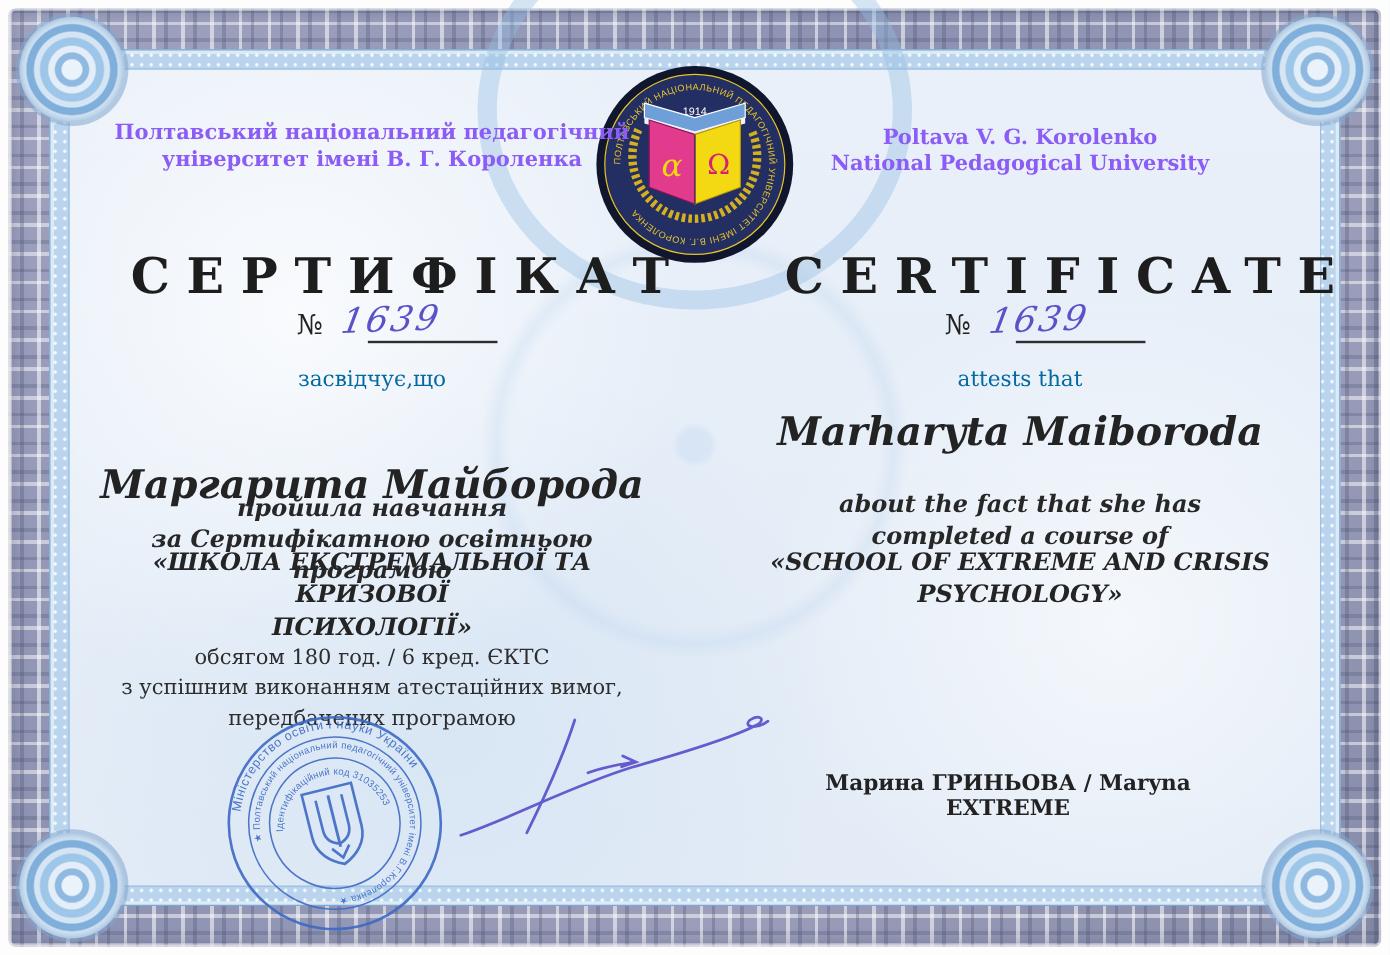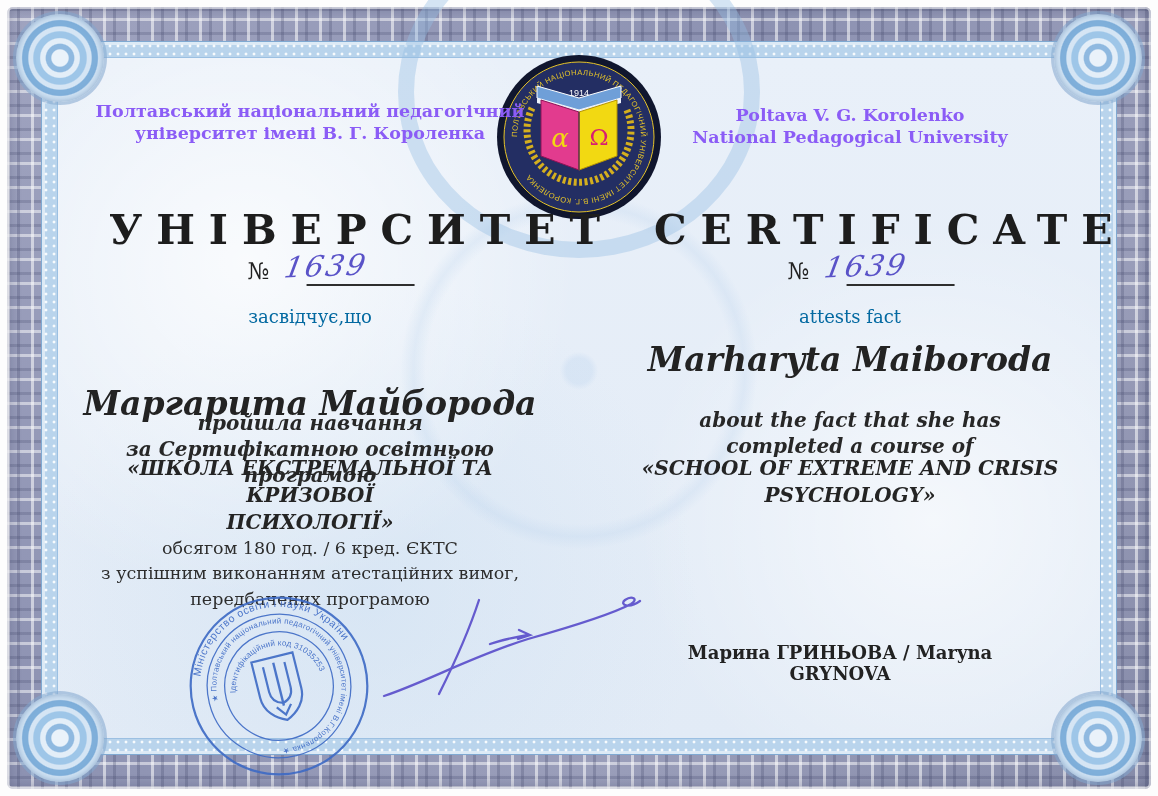--- a/index.html
+++ b/index.html
@@ -110,59 +110,59 @@
     </svg>
   </div>
 
   <div class="content">
 
     <div class="block univ preline" style="left:95px;top:100px;width:430px;">Полтавський національний педагогічний
 університет імені В. Г. Короленка</div>
     <div class="block univ preline" style="left:645px;top:104px;width:410px;">Poltava V. G. Korolenko
 National Pedagogical University</div>
 
-    <div class="block title" style="left:95px;top:206px;width:430px;">УНІВЕРСИТЕТ</div>
+    <div class="block title" style="left:95px;top:206px;width:430px;">СЕРТИФІКАТ</div>
     <div class="block title" style="left:640px;top:206px;width:420px;">CERTIFICATE</div>
 
     <div class="block numrow" style="left:95px;top:249px;width:430px;">
       <span class="numsign">№</span>
       <span style="position:relative;">
         <span class="handnum" style="display:inline-block;">1639</span>
         <span class="numline"></span>
       </span>
     </div>
     <div class="block numrow" style="left:640px;top:249px;width:420px;">
       <span class="numsign">№</span>
       <span style="position:relative;">
         <span class="handnum" style="display:inline-block;">1639</span>
         <span class="numline"></span>
       </span>
     </div>
 
     <div class="block attests" style="left:95px;top:306px;width:430px;">засвідчує,що</div>
-    <div class="block attests" style="left:640px;top:306px;width:420px;">attests fact</div>
+    <div class="block attests" style="left:640px;top:306px;width:420px;">attests that</div>
 
     <div class="block bigname" style="left:75px;top:348px;width:470px;margin-top:36px;">Маргарита Майборода</div>
     <div class="block bigname" style="left:630px;top:340px;width:440px;">Marharyta Maiboroda</div>
 
     <div class="block intro preline" style="left:85px;top:398px;width:450px;">пройшла навчання
 за Сертифікатною освітньою програмою</div>
     <div class="block intro preline" style="left:640px;top:395px;width:420px;">about the fact that she has
 completed a course of</div>
 
     <div class="block program preline" style="left:85px;top:455px;width:450px;">«ШКОЛА ЕКСТРЕМАЛЬНОЇ ТА КРИЗОВОЇ
 ПСИХОЛОГІЇ»</div>
     <div class="block program preline" style="left:640px;top:455px;width:420px;">«SCHOOL OF EXTREME AND CRISIS
 PSYCHOLOGY»</div>
 
     <div class="block volume preline" style="left:85px;top:536px;width:450px;">обсягом 180 год. / 6 кред. ЄКТС
 з успішним виконанням атестаційних вимог,
 передбачених програмою</div>
 
-    <div class="block signername" style="left:640px;top:642px;width:400px;">Марина ГРИНЬОВА / Maryna GRYNOVA</div>
+    <div class="block signername" style="left:640px;top:642px;width:400px;">Марина ГРИНЬОВА / Maryna EXTREME</div>
   </div>
 
   <div class="stampbox">
     <svg viewBox="0 0 200 200" width="184" height="184">
       <g stroke="#3d6ac5" fill="none">
         <circle cx="100" cy="100" r="96" stroke-width="2.4"></circle>
         <circle cx="100" cy="100" r="78" stroke-width="1.4"></circle>
         <circle cx="100" cy="100" r="59" stroke-width="1.4"></circle>
       </g>
       <defs>

